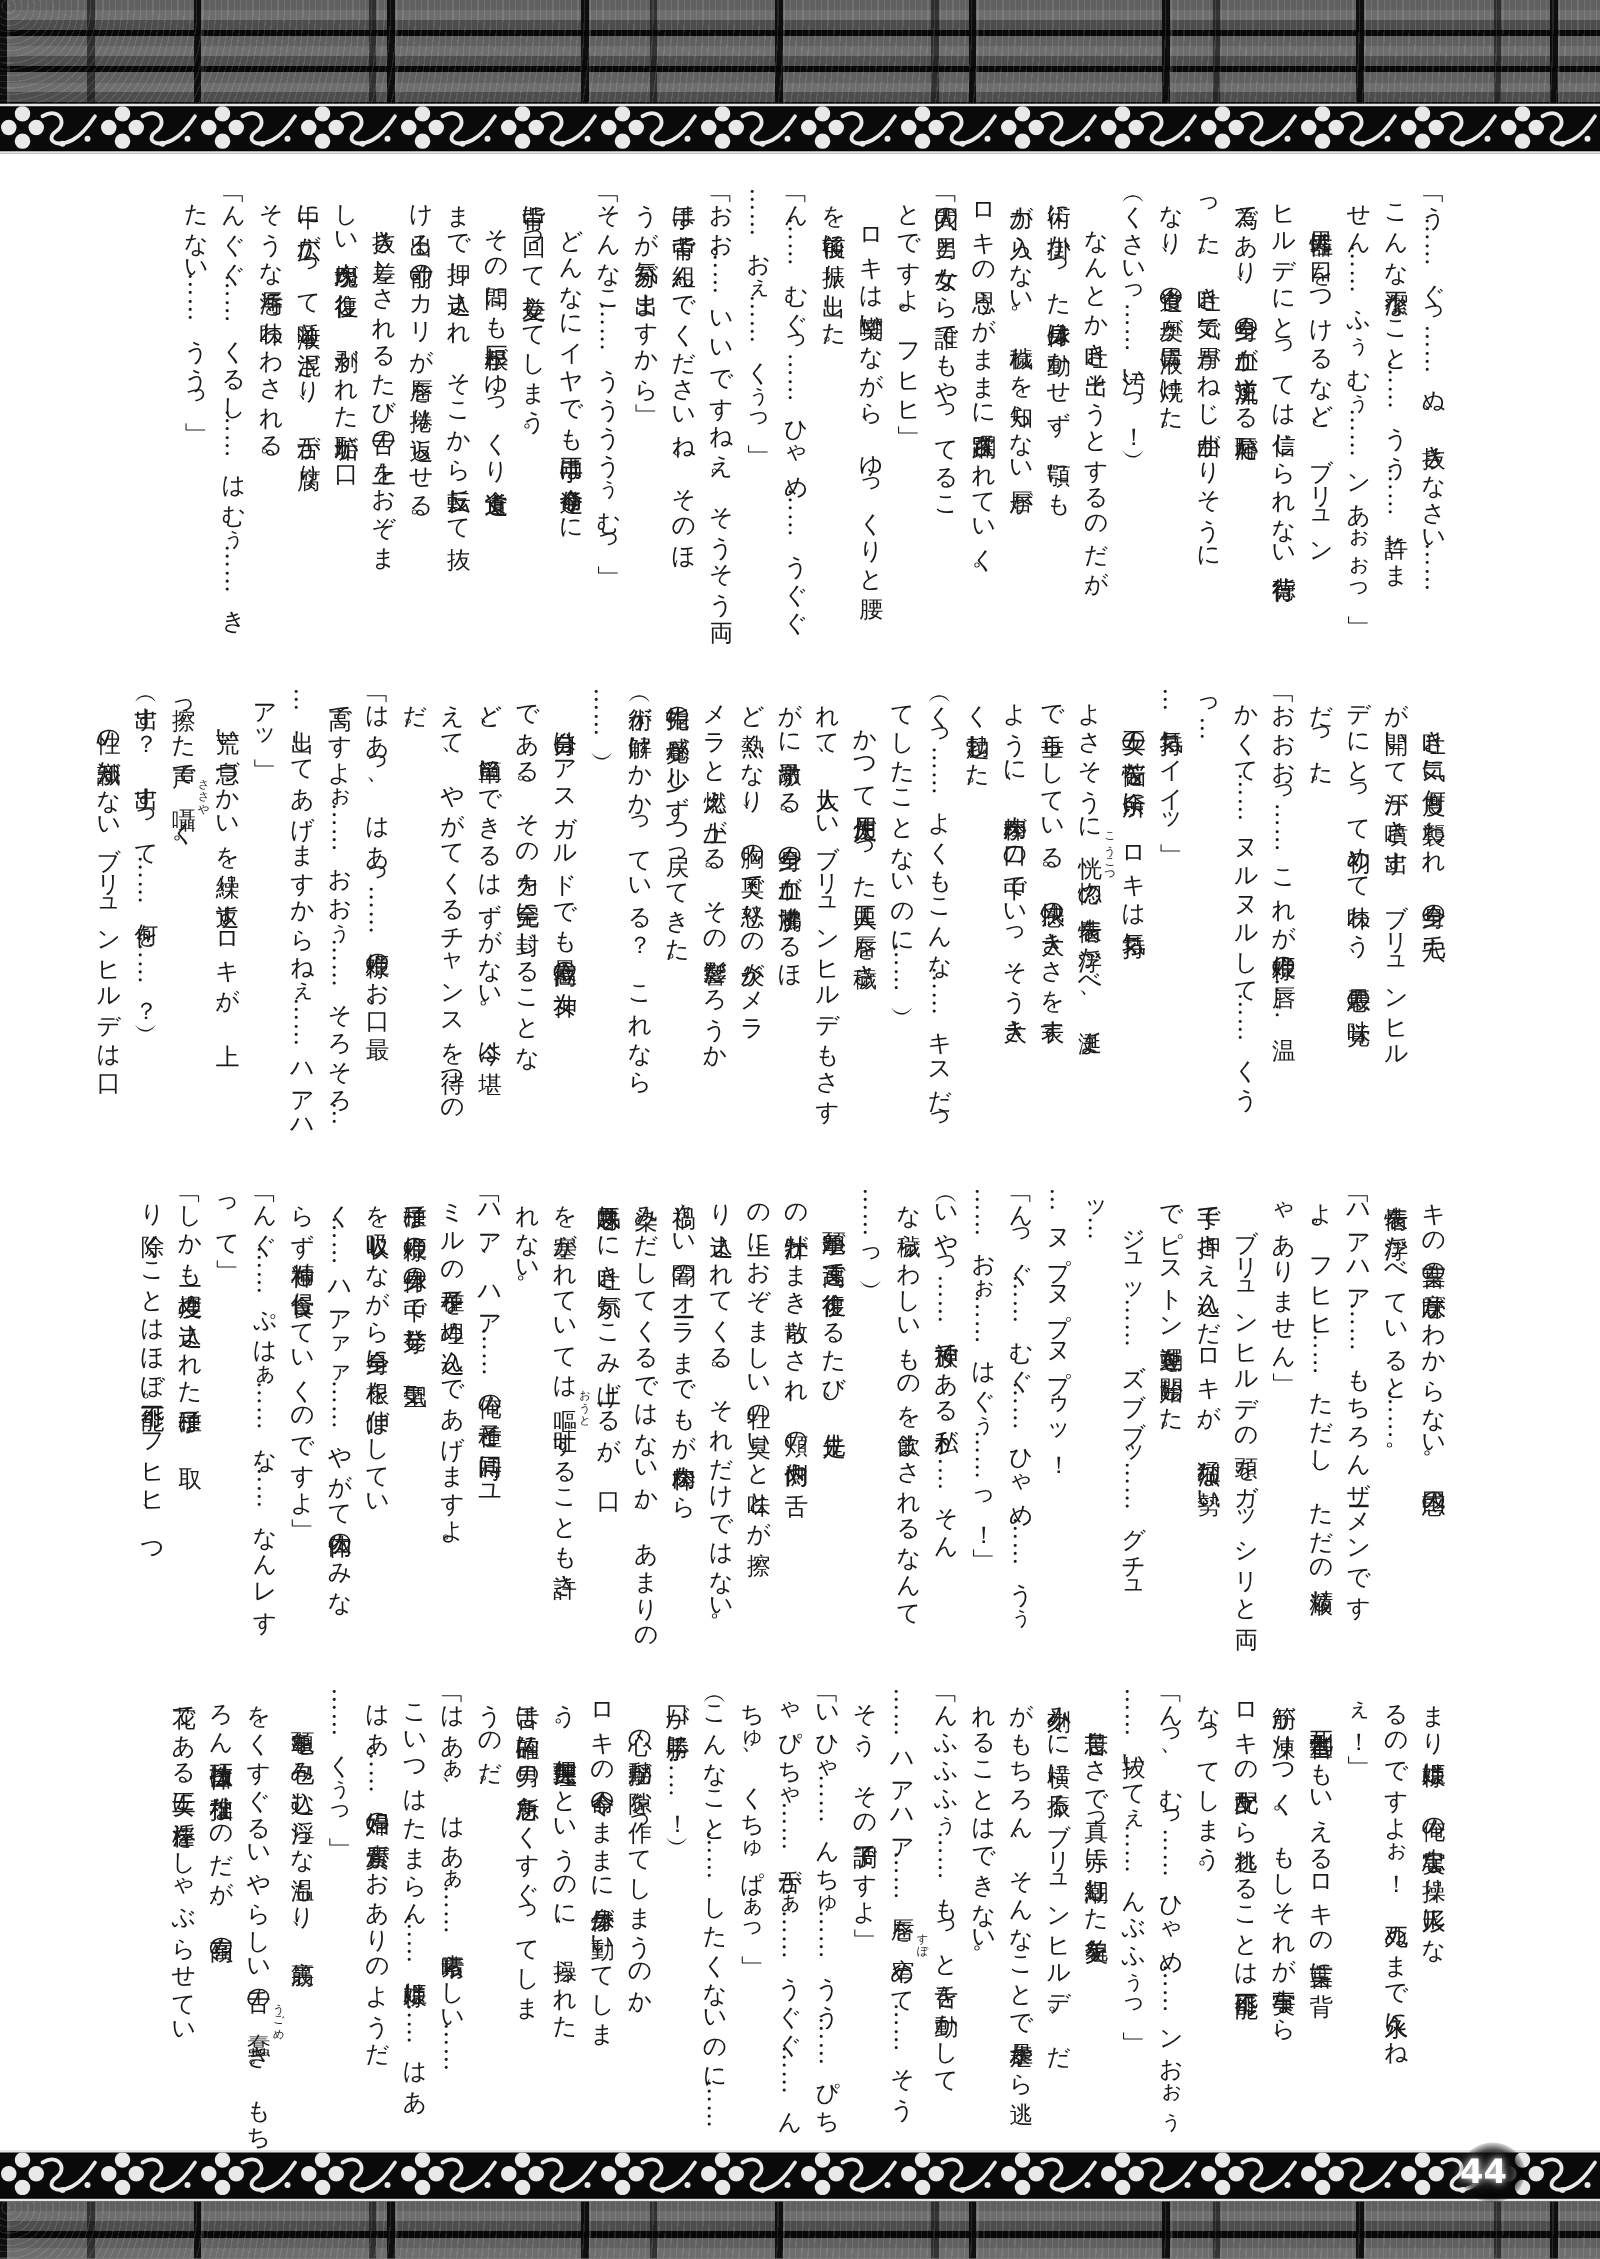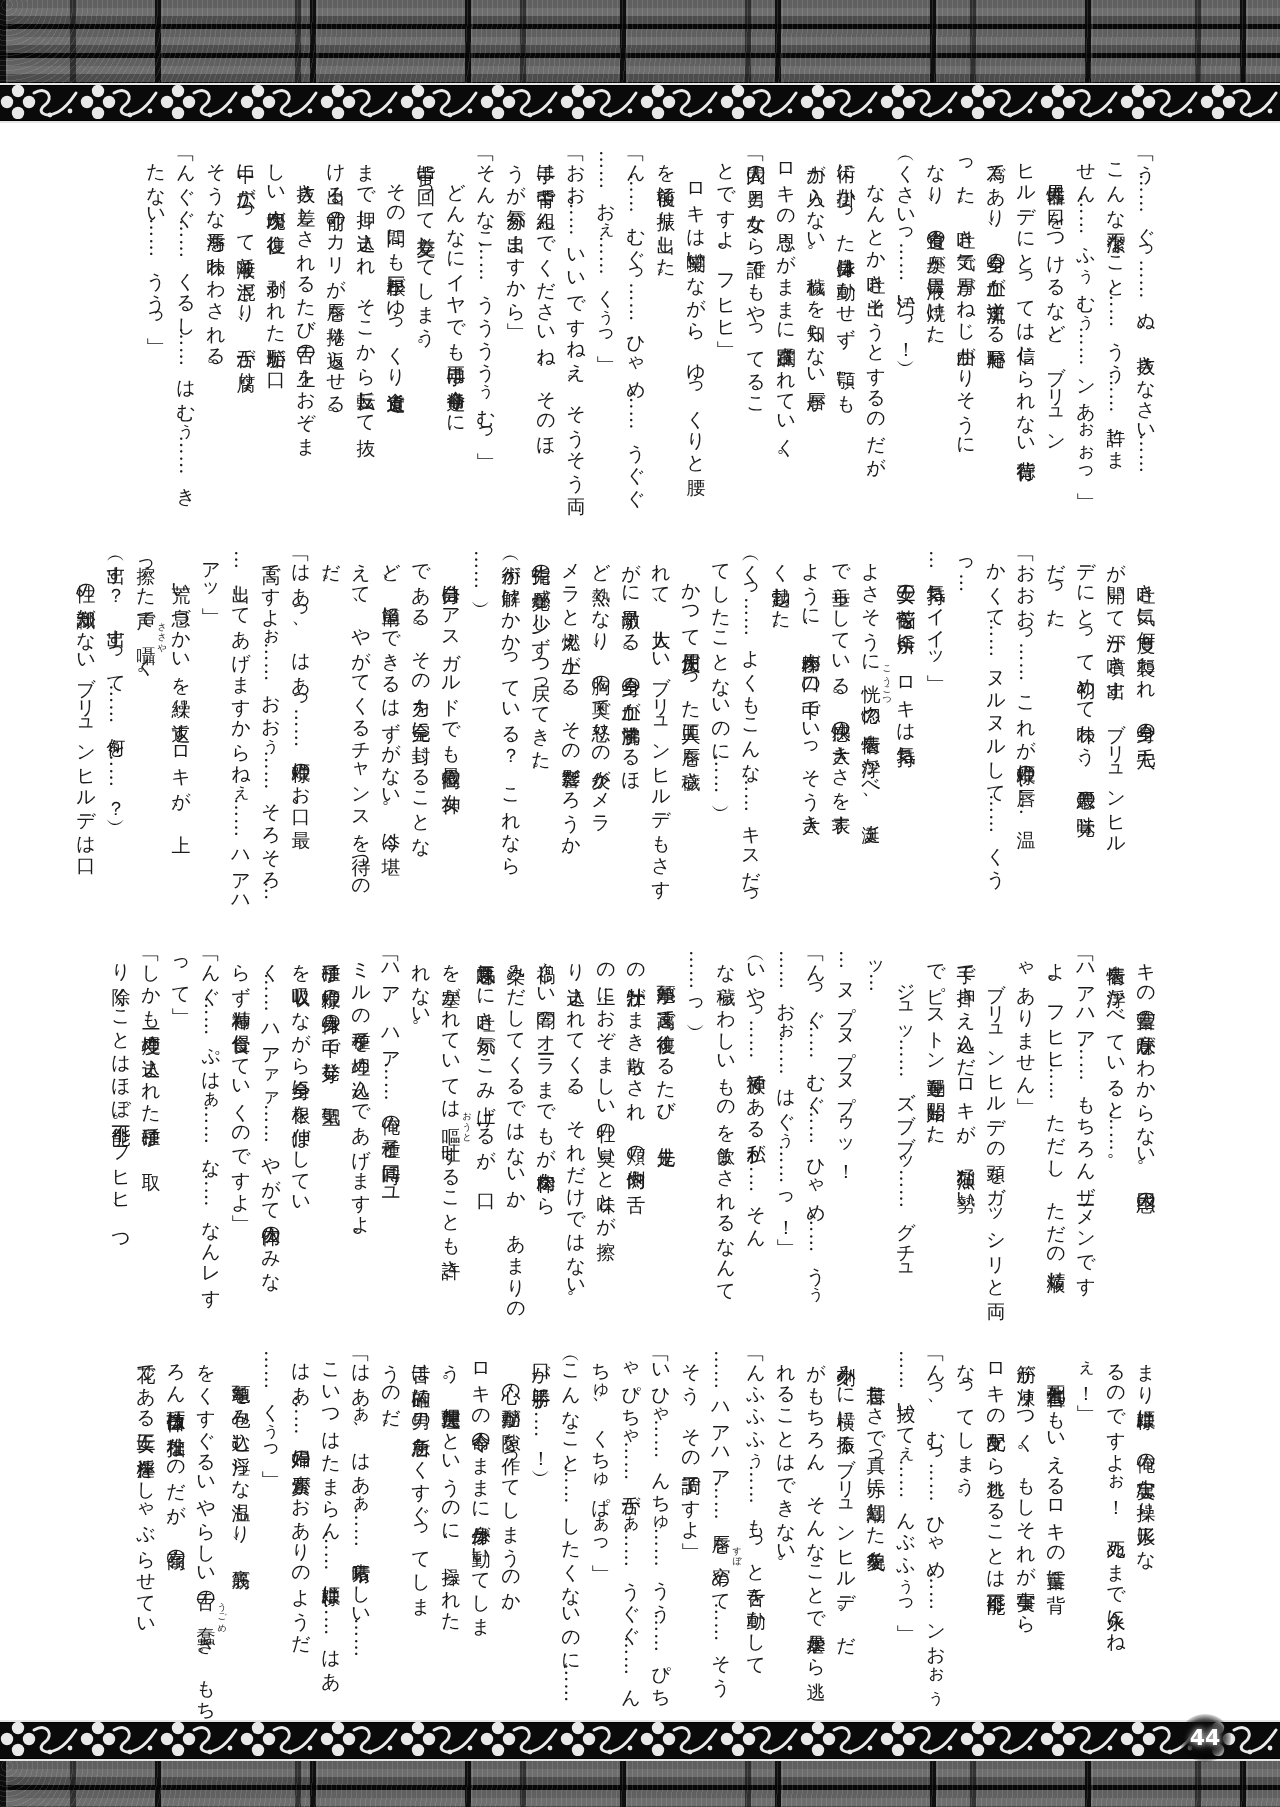--- a/index.html
+++ b/index.html
@@ -20,24 +20,24 @@
   .brick-top{height:85px;}
   .brick-bottom{height:47px;}
   
   .ornament{
     position:relative;height:38px;background:#0a0a0a;
     border-top:2px solid #e5e5e5;border-bottom:2px solid #e5e5e5;
     box-shadow:inset 0 1px 0 #000, inset 0 -1px 0 #000;
   }
   .ornament-svg{display:block;width:1280px;height:34px;}
   .page-number{
-    position:absolute;top:-8px;right:49px;z-index:2;
-    width:52px;height:48px;line-height:48px;text-align:center;
+    position:absolute;top:-8px;right:60px;z-index:2;
+    width:52px;height:48px;line-height:48px;
     font-family:"DejaVu Sans","Liberation Sans",sans-serif;
-    font-size:22px;font-weight:bold;color:#ffffff;
+    font-size:27px;font-weight:bold;color:#ffffff;
     background:radial-gradient(ellipse at center, #000 35%, rgba(0,0,0,0.65) 55%, transparent 75%);
     border-radius:50%;
     text-shadow:0 0 6px rgba(255,255,255,0.9), 0 0 14px rgba(255,255,255,0.5);
   }
   
   .content{
     flex:1;box-sizing:border-box;
     padding:27px 118px 0 0;
     display:flex;flex-direction:column;align-items:flex-end;
     background:#ffffff;

